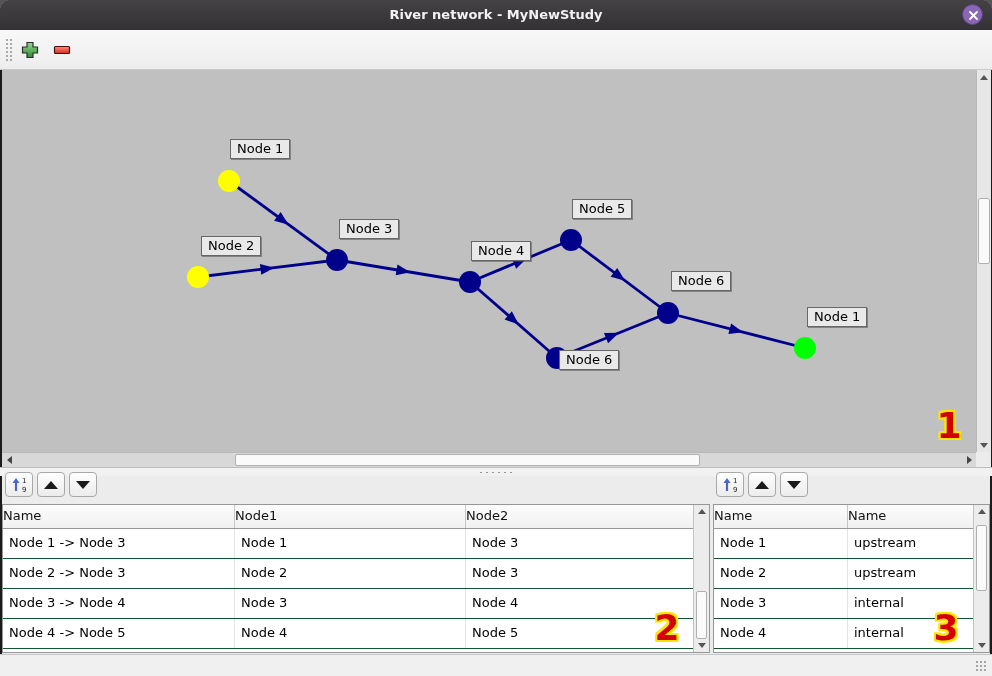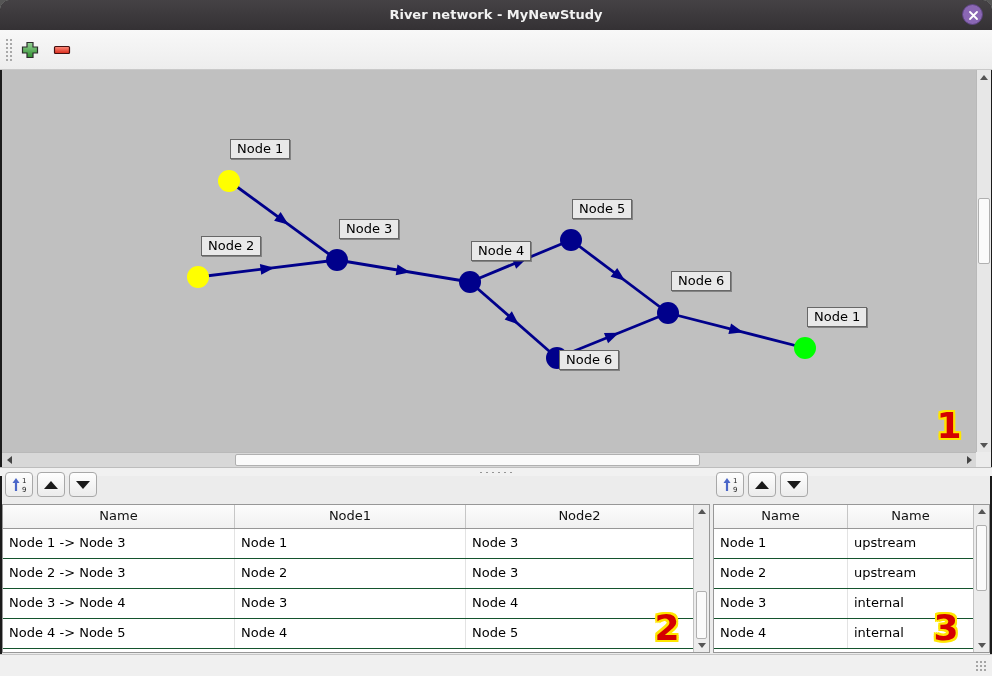--- a/index.html
+++ b/index.html
@@ -48,21 +48,21 @@
   
   .mini-btn{position:absolute;top:472px;width:28px;height:25px;border:1px solid #a8a8a8;border-radius:4px;
     background:linear-gradient(#fefefe,#ececec);display:flex;align-items:center;justify-content:center;padding:0;cursor:pointer;}
   .tri-up-b{width:0;height:0;border-left:7px solid transparent;border-right:7px solid transparent;border-bottom:8px solid #1a1a1a;}
   .tri-down-b{width:0;height:0;border-left:7px solid transparent;border-right:7px solid transparent;border-top:8px solid #1a1a1a;}
   
   .dtable{position:absolute;top:504px;height:149px;background:#fff;border:1px solid #979797;box-sizing:border-box;overflow:hidden;}
   #branches-table{left:2px;width:708px;}
   #nodes-table{left:713px;width:277px;}
   .thead{display:flex;height:24px;background:linear-gradient(#fcfcfc,#f1f1f1);border-bottom:1px solid #979797;box-sizing:border-box;}
-  .hcell{font-size:13px;line-height:22px;text-align:center;border-right:1px solid #c6c6c6;box-sizing:border-box;color:#111;}
+  .hcell{font-size:13px;line-height:22px;text-align:left;border-right:1px solid #c6c6c6;box-sizing:border-box;color:#111;}
   .trow{display:flex;height:30px;border-bottom:1px solid #14532d;box-sizing:border-box;background:#fff;}
   .tcell{font-size:13px;line-height:28px;padding-left:6px;border-right:1px solid #e3e3e3;box-sizing:border-box;white-space:nowrap;overflow:hidden;color:#000;}
   .tscroll{position:absolute;right:0;top:0;bottom:0;width:16px;background:#ececec;border-left:1px solid #c2c2c2;box-sizing:border-box;}
   
   .statusbar{position:absolute;left:0;top:654px;width:100%;height:22px;background:#f0f0f0;border-top:1px solid #c6c6c6;box-sizing:border-box;}
   .statusbar .sizegrip{position:absolute;right:4px;top:5px;width:13px;height:13px;
     background-image:radial-gradient(#a5a5a5 1px,transparent 1.2px);background-size:4px 4px;}
 </style>
 </head>
 <body>

